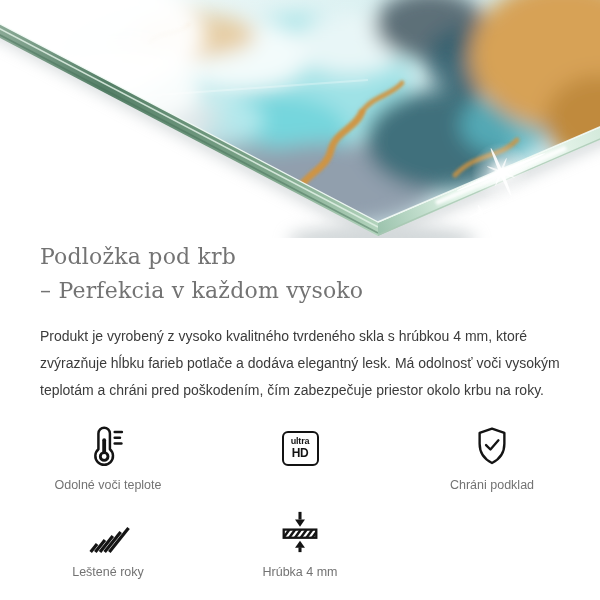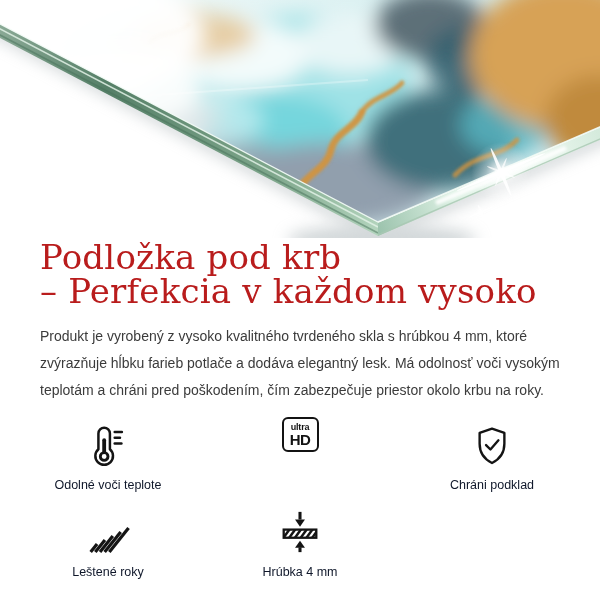--- a/index.html
+++ b/index.html
@@ -7,48 +7,48 @@
     position:relative; width:600px; height:600px; overflow:hidden;
     background:#ffffff; font-family:"Liberation Sans", sans-serif;
   }
   .hero { position:relative; width:600px; height:238px; background:#fff; }
   .hero svg { display:block; }
   .content { padding:0 40px; }
   h1.title {
     margin:2px 0 0 0;
     font-family:"DejaVu Serif","Liberation Serif",serif;
     font-weight:400;
-    font-size:34px;
+    font-size:22px;
     line-height:34px;
-    color:#b91c1c;
+    color:#737373;
     letter-spacing:0.2px;
   }
   p.desc {
     margin:15px 0 0 0;
     max-width:528px;
     font-size:14px;
     line-height:27px;
     color:#3b3b3b;
   }
   .features {
     display:grid;
     grid-template-columns:repeat(3,1fr);
     margin:18px -28px 0 -28px;
     row-gap:16px;
   }
   .feature { display:flex; flex-direction:column; align-items:center; }
   .icon-box { height:46px; display:flex; align-items:flex-end; justify-content:center; }
-  .feature .label { margin-top:10px; font-size:12.5px; color:#0f172a; line-height:15px; }
+  .feature .label { margin-top:10px; font-size:12.5px; color:#737373; line-height:15px; }
   .ultrahd {
     width:33px; height:31px; border:2.5px solid #131313; border-radius:6px;
     display:flex; flex-direction:column; align-items:center; justify-content:center;
-    margin-bottom:16px;
+    margin-bottom:2px;
   }
   .ultrahd .u-top  { font-size:9px;  font-weight:bold; color:#131313; line-height:9px;  letter-spacing:-0.2px; }
-  .ultrahd .u-bot  { font-size:15px; font-weight:bold; color:#131313; line-height:15px; letter-spacing:-0.5px; }
+  .ultrahd .u-bot  { font-size:12px; font-weight:bold; color:#131313; line-height:15px; letter-spacing:-0.5px; }
   .ico { stroke:#141414; fill:none; stroke-width:2.6; }
 </style>
 </head>
 <body>
 
 <div class="screen">
 
   <div class="hero">
     <svg width="600" height="238" viewBox="0 0 600 238">
       <defs>

